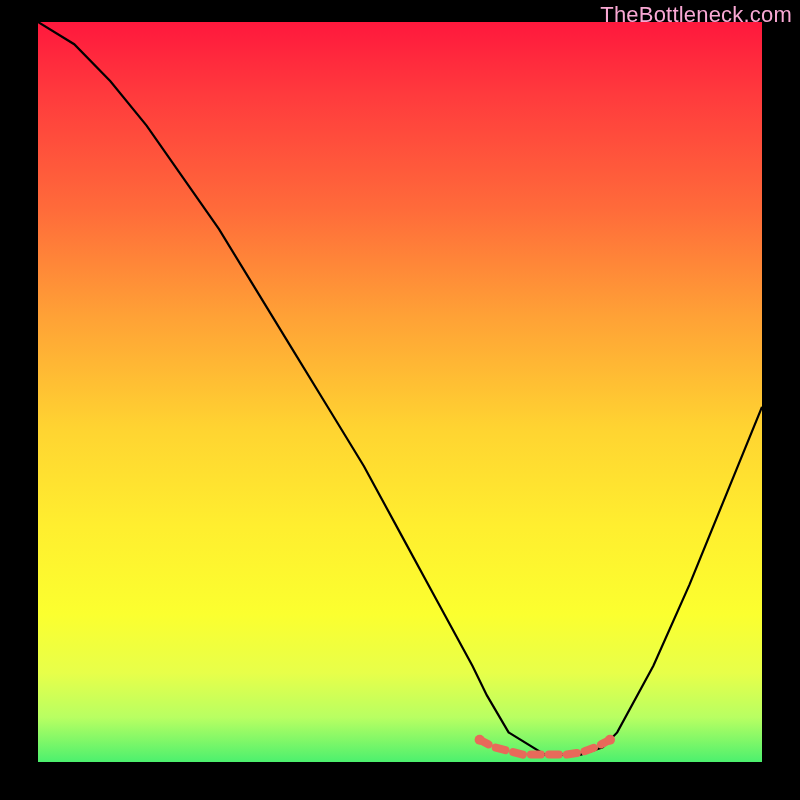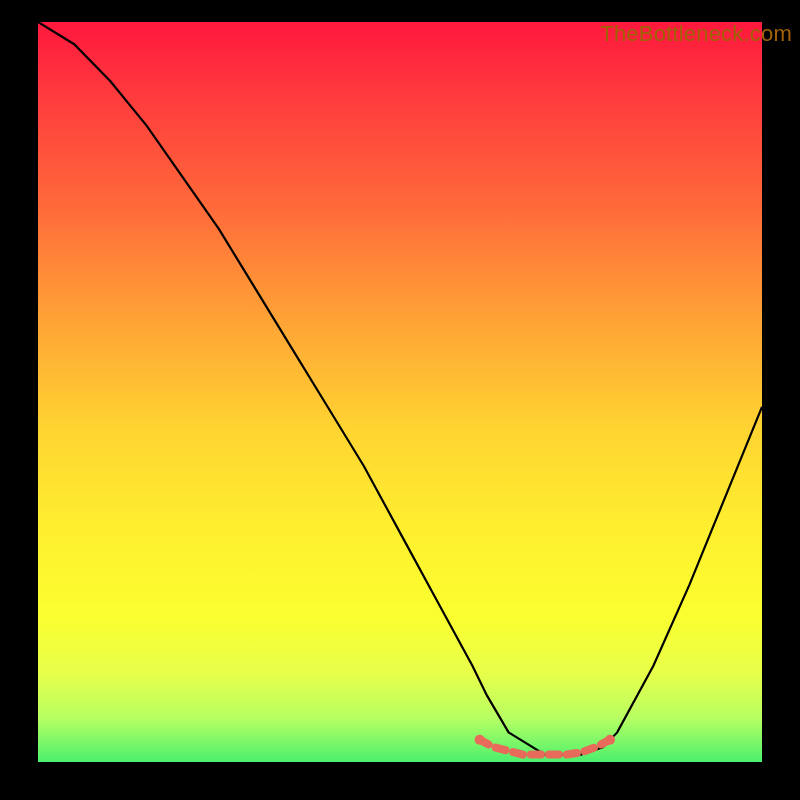--- a/index.html
+++ b/index.html
@@ -32,25 +32,24 @@
       #ffee2f 68%,
       #fbff2f 80%,
       #e7ff4a 88%,
       #b8ff62 94%,
       #4cf06e 100%);
   }
   .watermark {
     position: absolute;
     top: 2px;
     right: 8px;
-    color: #a16207;
+    color: #f9a8d4;
     font-size: 22px;
     letter-spacing: 0.2px;
     font-weight: 500;
-    margin-top: 19px;
   }
   svg.overlay {
     position: absolute;
     left: 38px;
     top: 22px;
     width: 724px;
     height: 740px;
   }
 </style>
 </head>

